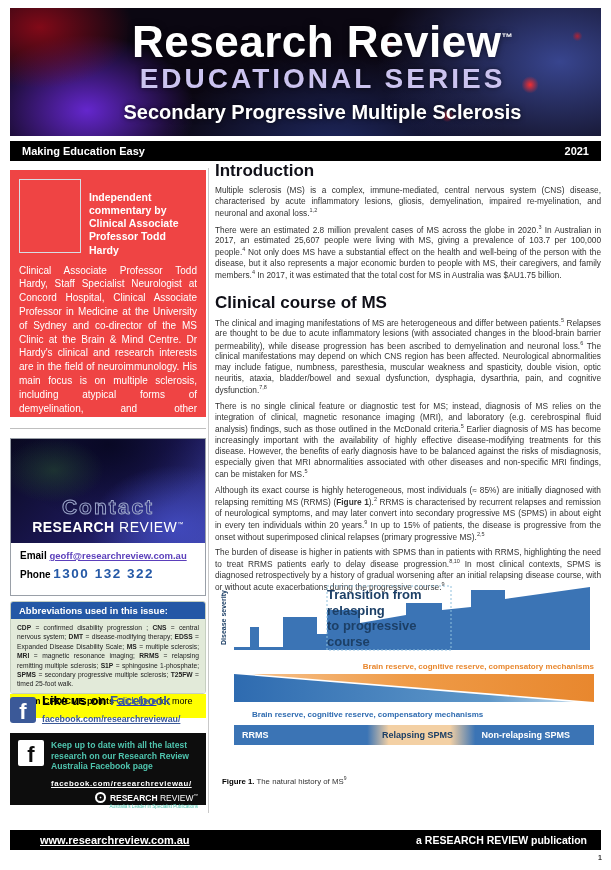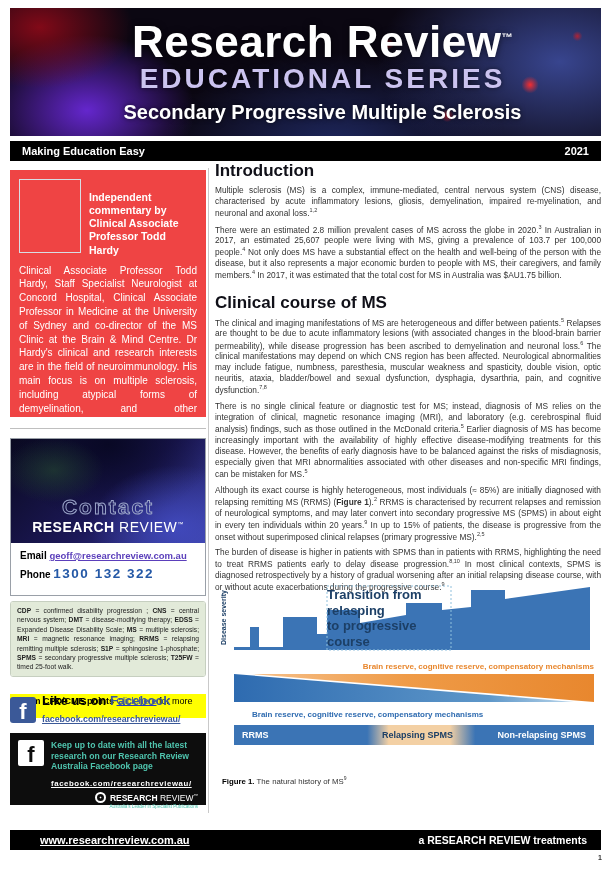--- a/index.html
+++ b/index.html
@@ -123,21 +123,21 @@
     font-size:13px; font-weight:bold; color:#1c3f66; line-height:1.2; }
   .reserve-label-orange { width:372px; text-align:right; font-size:8px; font-weight:bold; color:#e8872e;
     margin:7px 0 2px 0; }
   .wedge-row { margin-left:12px; }
   .reserve-label-blue { font-size:8px; font-weight:bold; color:#2e6bb0; margin:3px 0 6px 30px; }
   .stage-bar { position:relative; margin-left:12px; width:360px; height:20px;
     background:linear-gradient(90deg,#3b74b5 0%,#3b74b5 37%,#f3d0a4 43%,#f3d0a4 60%,#3b74b5 67%,#3b74b5 100%);
     display:flex; align-items:center; }
   .stage-bar .s-left { position:absolute; left:8px; color:#fff; font-size:9px; font-weight:bold; }
   .stage-bar .s-mid { position:absolute; left:51%; transform:translateX(-50%); color:#1c3f66; font-size:9px; font-weight:bold; }
-  .stage-bar .s-right { position:absolute; right:8px; color:#fff; font-size:9px; font-weight:bold;margin-left:20px; }
+  .stage-bar .s-right { position:absolute; right:24px; color:#fff; font-size:9px; font-weight:bold;margin-left:20px; }
   .treat-row { position:relative; margin:9px 0 0 12px; width:360px; height:26px; }
   .treat-label { position:absolute; left:36px; top:6px; color:#fff; font-size:8px; font-weight:bold; }
   .fig-caption { margin-top:30px; font-size:7.8px; color:#333; }
   .fig-caption .cap-b { font-weight:bold; color:#000; }
   .fig-caption sup { font-size:5px; }
 
   
   .footer-bar { position:absolute; left:10px; top:830px; width:591px; height:20px; background:#000;
     display:flex; align-items:center; justify-content:space-between; padding:0 14px 0 30px; }
   .footer-bar .site { color:#fff; font-weight:bold; font-size:11px; text-decoration:underline; }
@@ -176,20 +176,21 @@
       <div class="contact-word">Contact</div>
       <div class="contact-brand"><span class="b1">RESEARCH</span><span class="b2"> REVIEW</span><sup>™</sup></div>
     </div>
     <div class="contact-lines">
       <div class="contact-line"><span>Email </span><a class="email-link" href="#">geoff@researchreview.com.au</a></div>
       <div class="contact-line"><span>Phone </span><span class="phone-num">1300 132 322</span></div>
     </div>
   </div>
 
   <div class="abbrev">
+    <div class="abbrev-head">Abbreviations used in this issue:</div>
     <div class="abbrev-body"><b>CDP</b> = confirmed disability progression ; <b>CNS</b> = central nervous system; <b>DMT</b> = disease-modifying therapy; <b>EDSS</b> = Expanded Disease Disability Scale; <b>MS</b> = multiple sclerosis; <b>MRI</b> = magnetic resonance imaging; <b>RRMS</b> = relapsing remitting multiple sclerosis; <b>S1P</b> = sphingosine 1-phosphate; <b>SPMS</b> = secondary progressive multiple sclerosis; <b>T25FW</b> = timed 25-foot walk.</div>
   </div>
 
   <div class="cpd">
     <span class="cpd-bold">Claim CPD/CME points </span><a href="#">Click here</a><span> for more info.</span>
   </div>
 
   <div class="fb-like">
     <div class="fb-icon">f</div>
     <div class="fb-like-text">
@@ -267,17 +268,17 @@
       <span class="s-mid">Relapsing SPMS</span>
       <span class="s-right">Non-relapsing SPMS</span>
     </div>
     <div class="fig-caption">
       <span class="cap-b">Figure 1.</span><span> The natural history of MS</span><sup>9</sup>
     </div>
   </div>
 
   <div class="footer-bar">
     <a class="site" href="#">www.researchreview.com.au</a>
-    <span class="credit">a RESEARCH REVIEW treatments</span>
+    <span class="credit">a RESEARCH REVIEW publication</span>
   </div>
   <div class="page-num">1</div>
 
 </div>
 
 </body></html>

